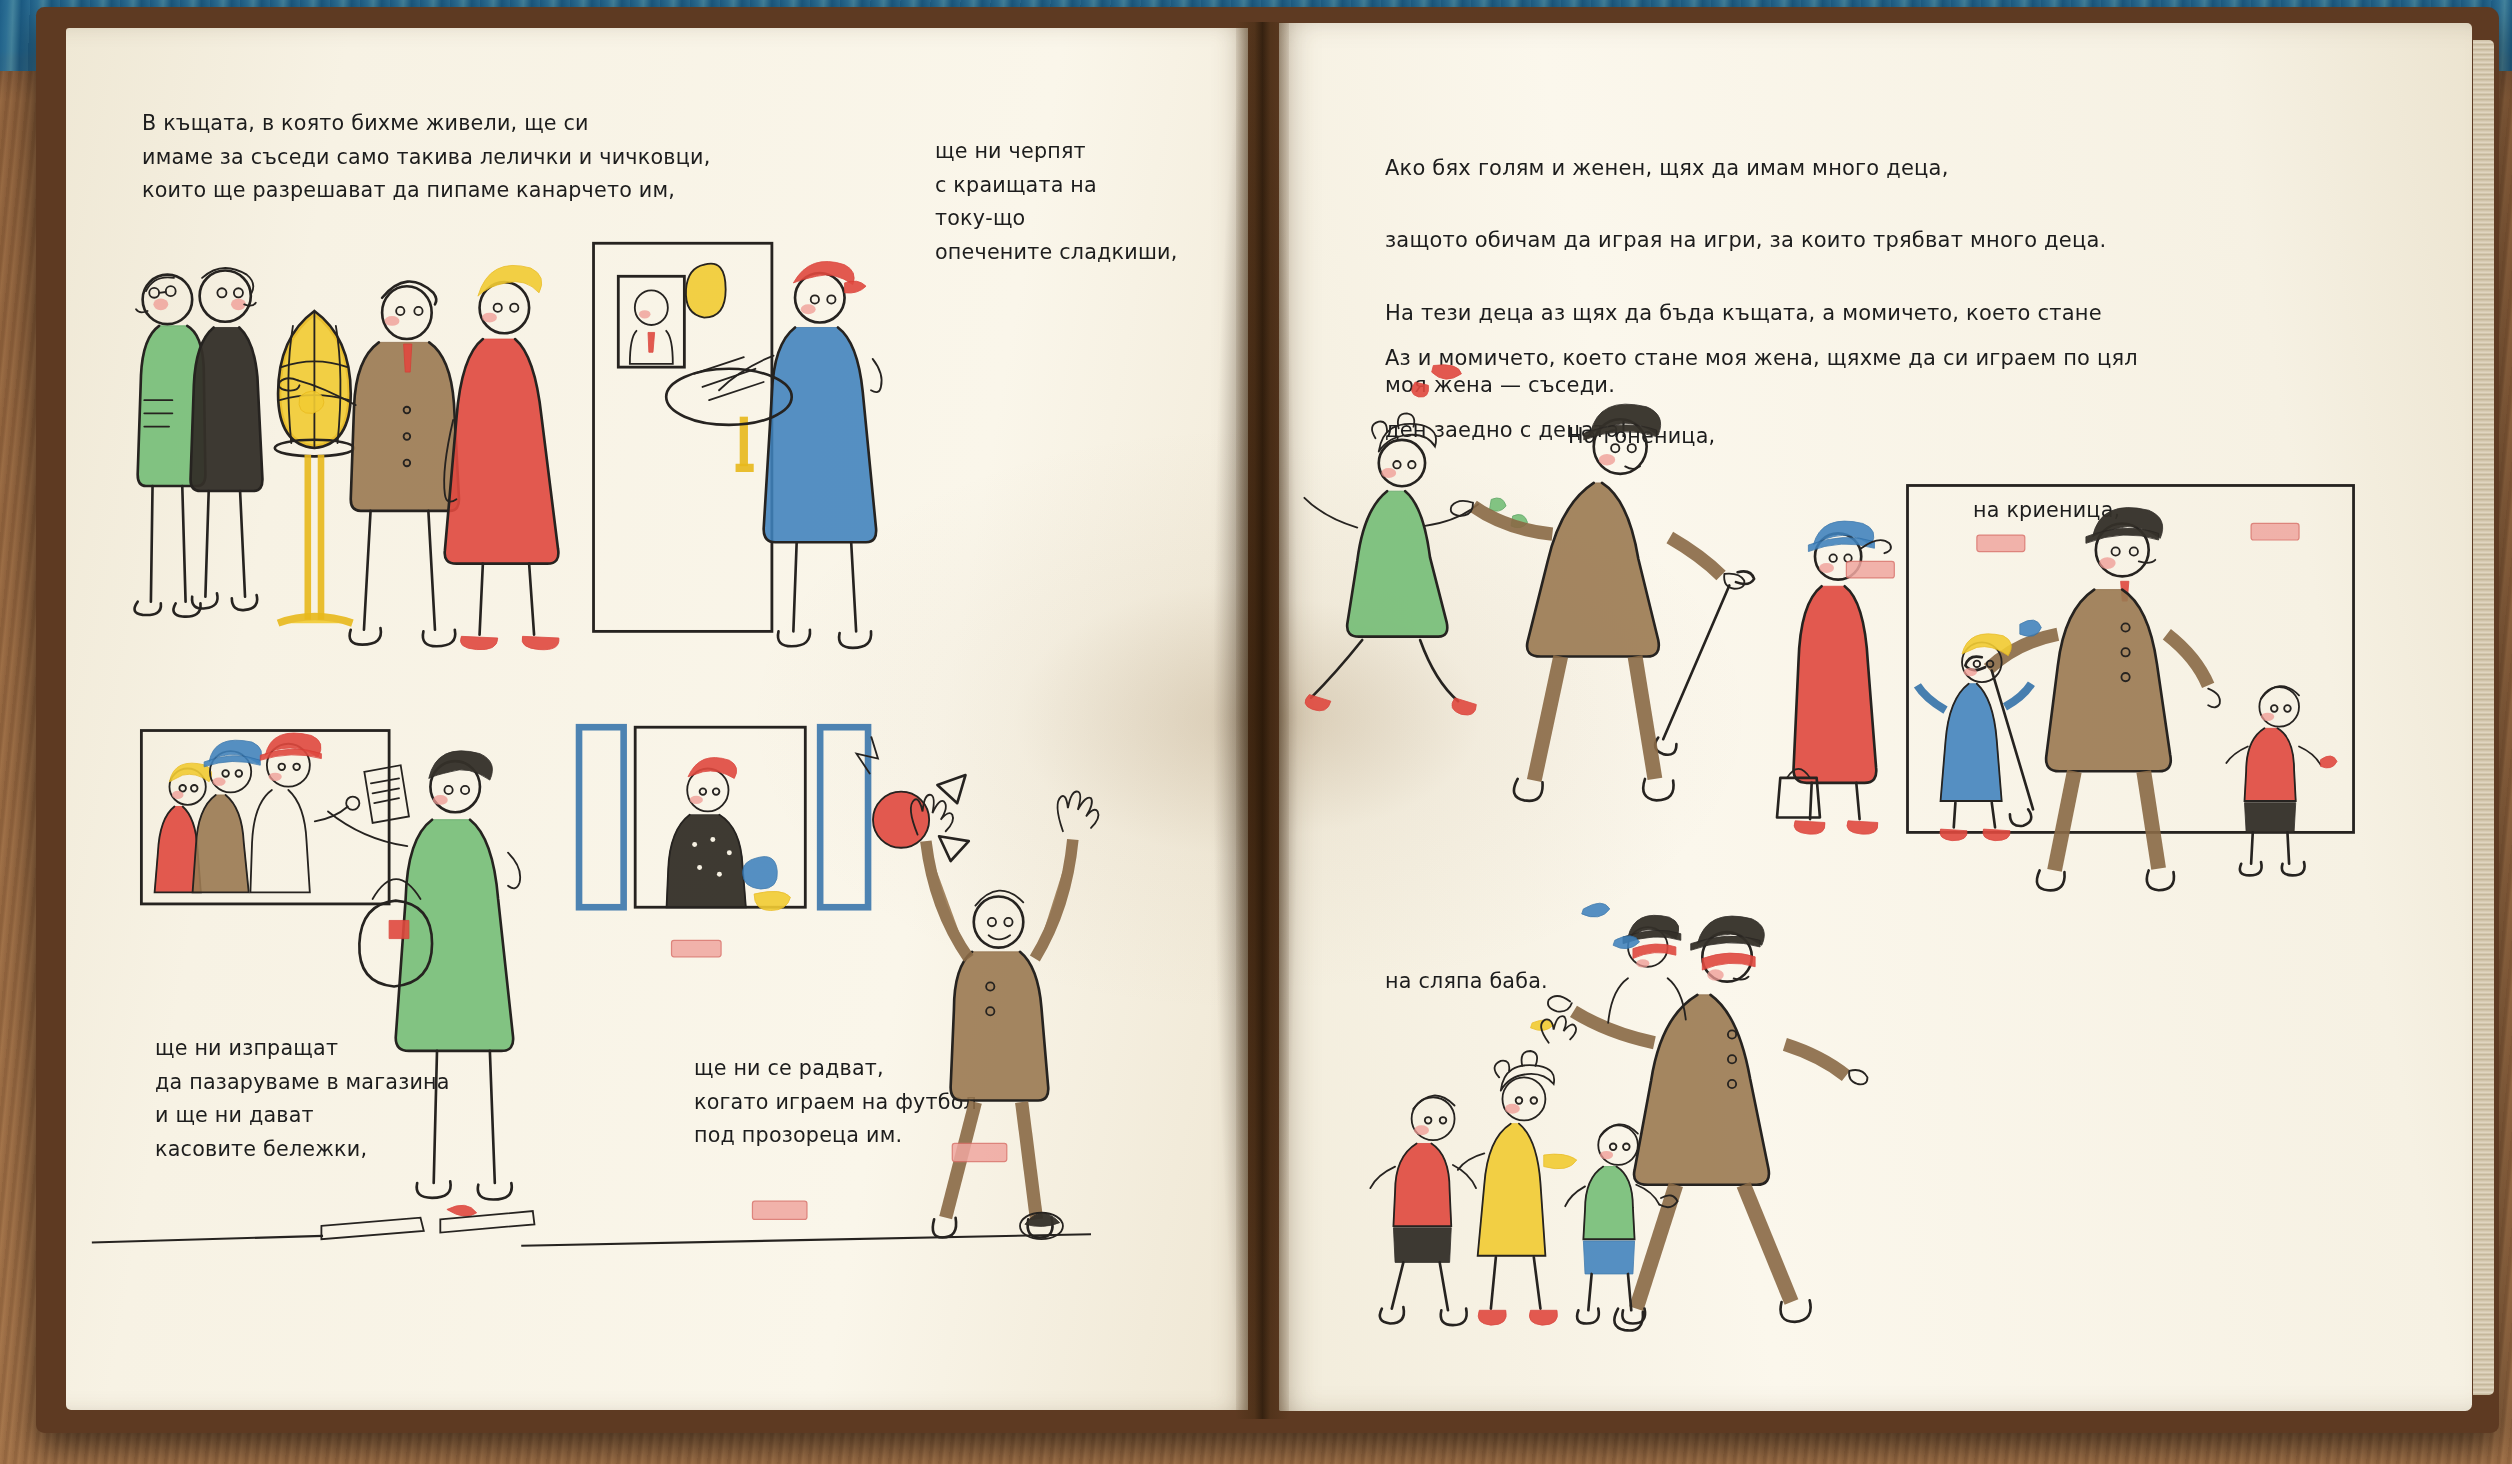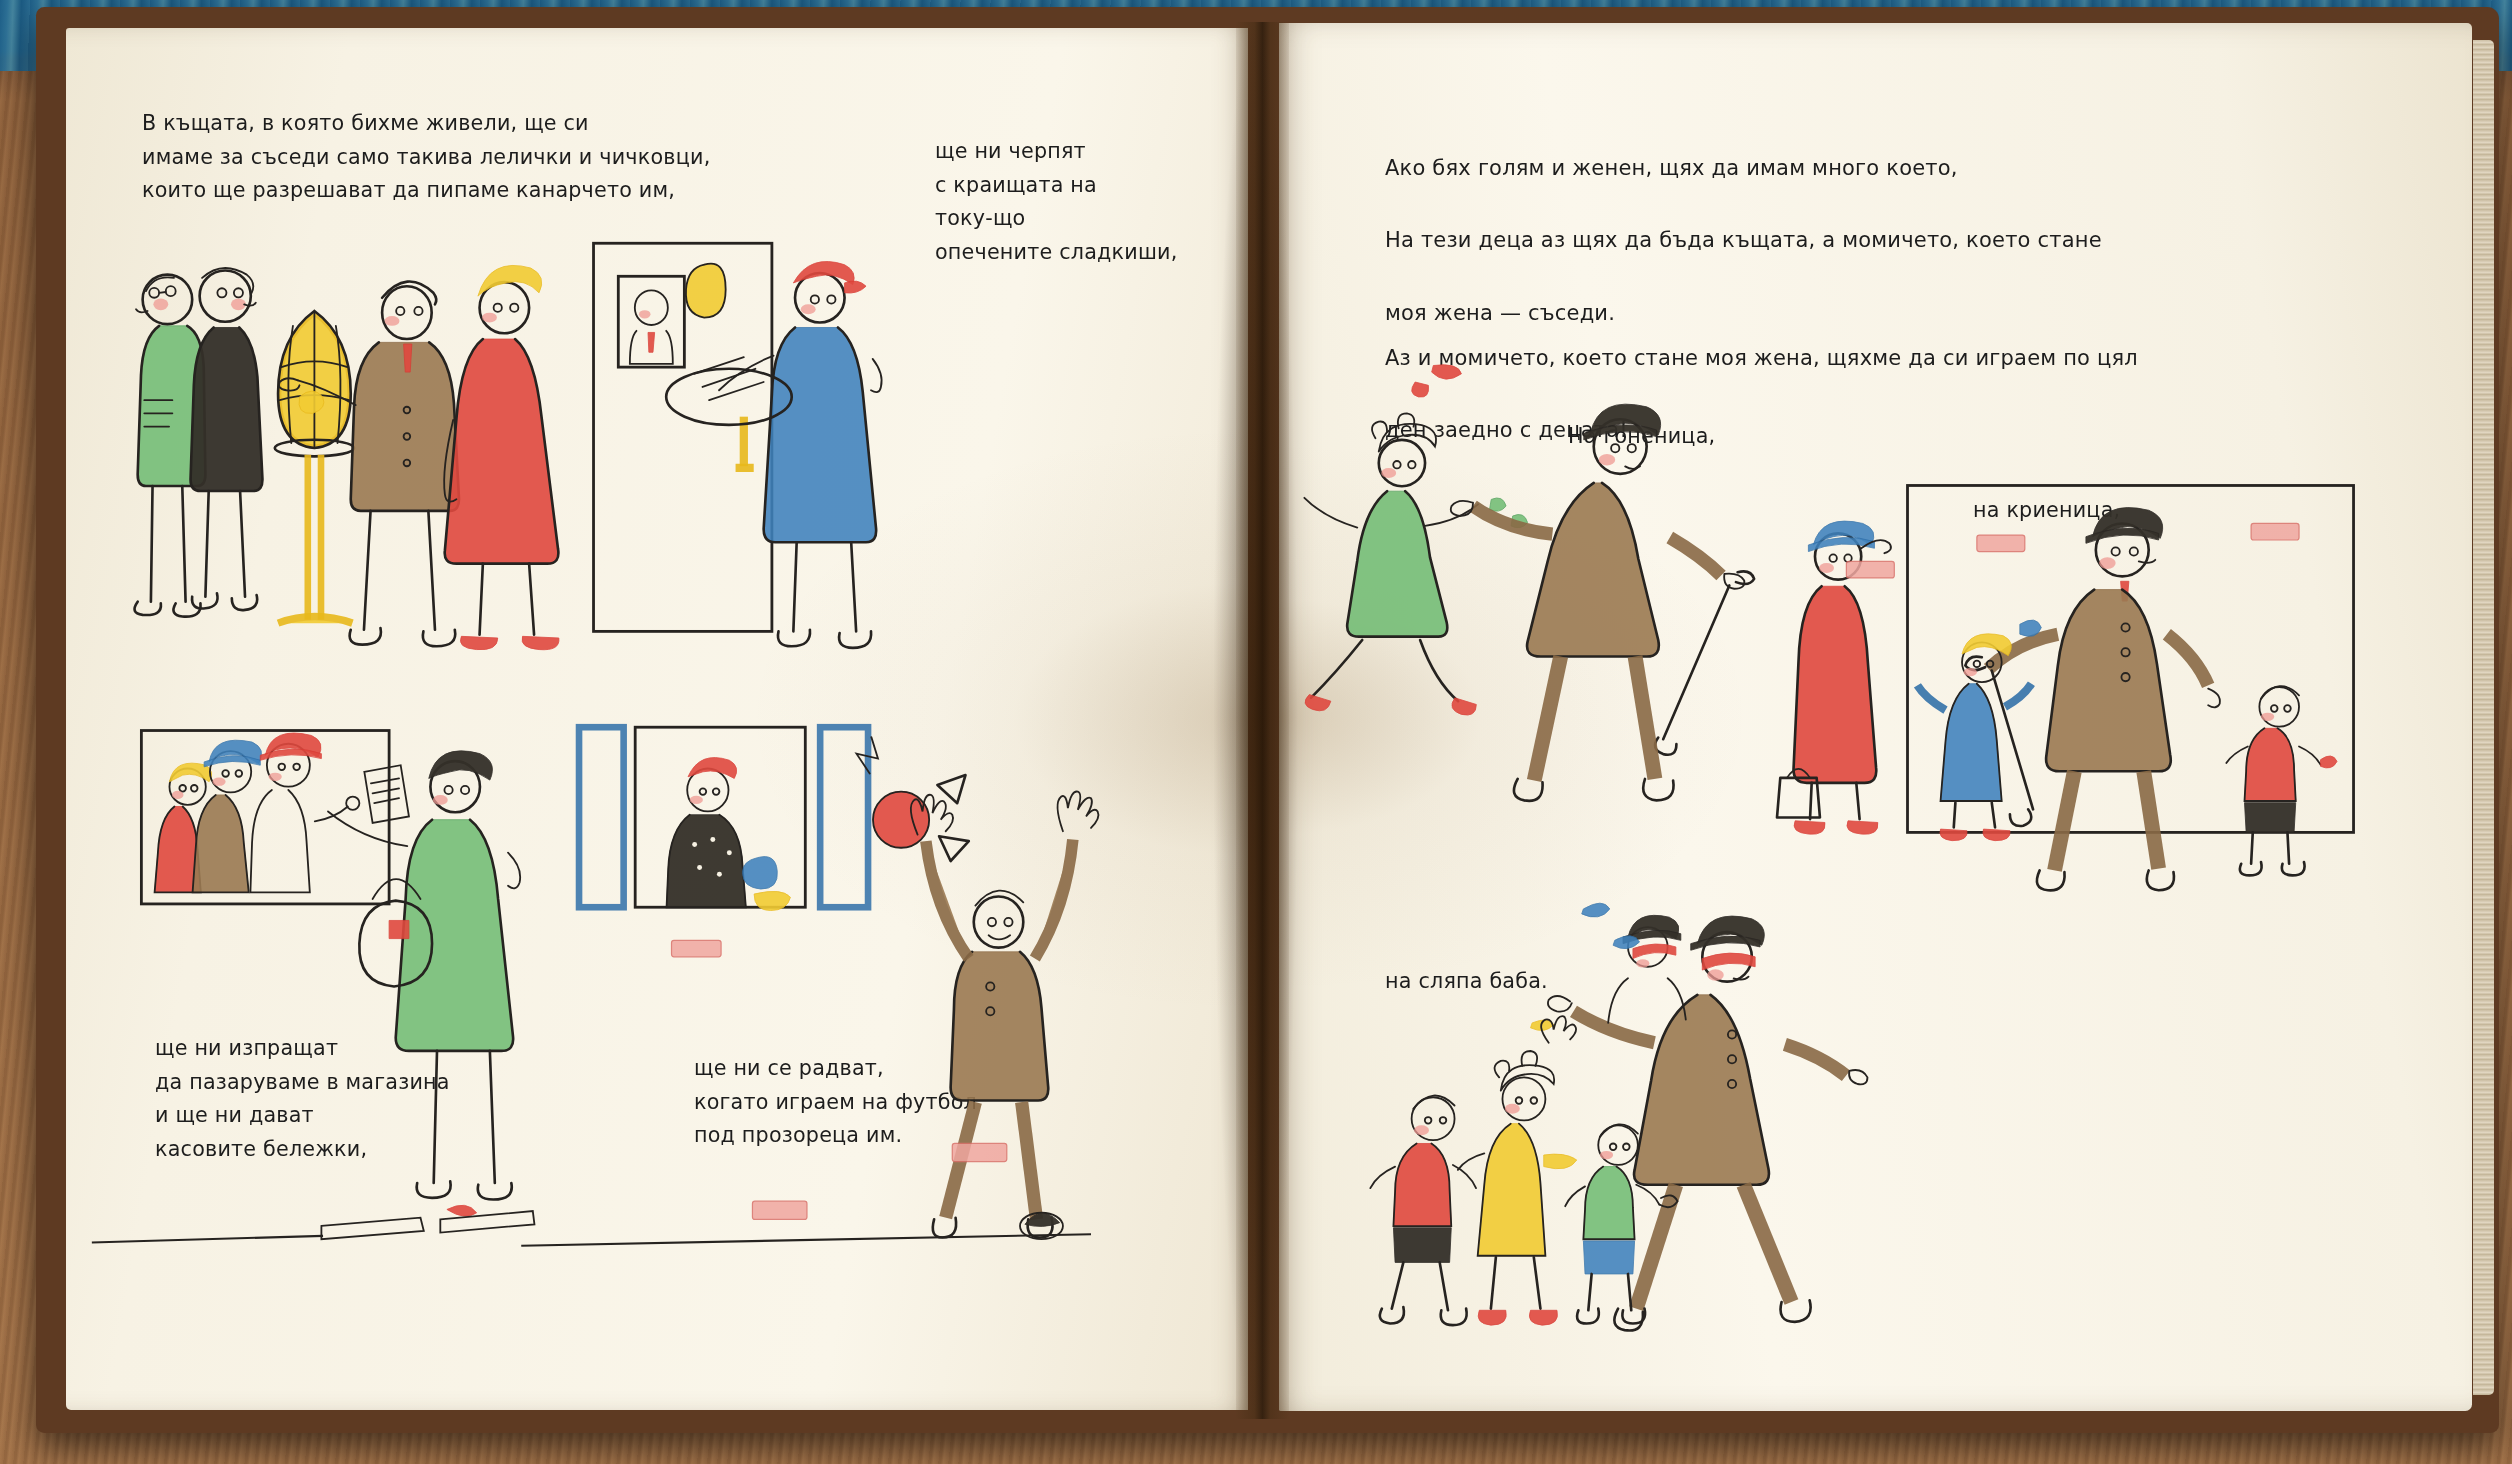--- a/index.html
+++ b/index.html
@@ -416,21 +416,22 @@
 
           <path class="baseline" d="M-30 640 L250 632"></path>
           <path class="baseline" d="M490 644 L1180 630"></path>
         </svg>
       </div>
     </div>
 
     <div class="page page-right">
 
       <div class="txt txt-right" style="left:106px; top:91px; width:975px;">
-        <div>Ако бях <b>голям</b> и женен, щях да имам <b>много което,</b></div>
+        <div>Ако бях <b>голям</b> и женен, щях да имам <b>много деца,</b></div>
+        <div>защото обичам да играя на игри, за които трябват много деца.</div>
         <div>На тези деца аз щях да бъда <b>къщата,</b> а момичето, което стане</div>
         <div>моя жена — <b>съседи.</b></div>
       </div>
 
       <div class="txt txt-right" style="left:106px; top:281px; width:975px;">
         <div>Аз и момичето, което стане моя жена, щяхме да си играем по цял</div>
         <div>ден заедно с децата!</div>
       </div>
 
       <div class="txt" style="left:289px; top:397px;">На гоненица,</div>

